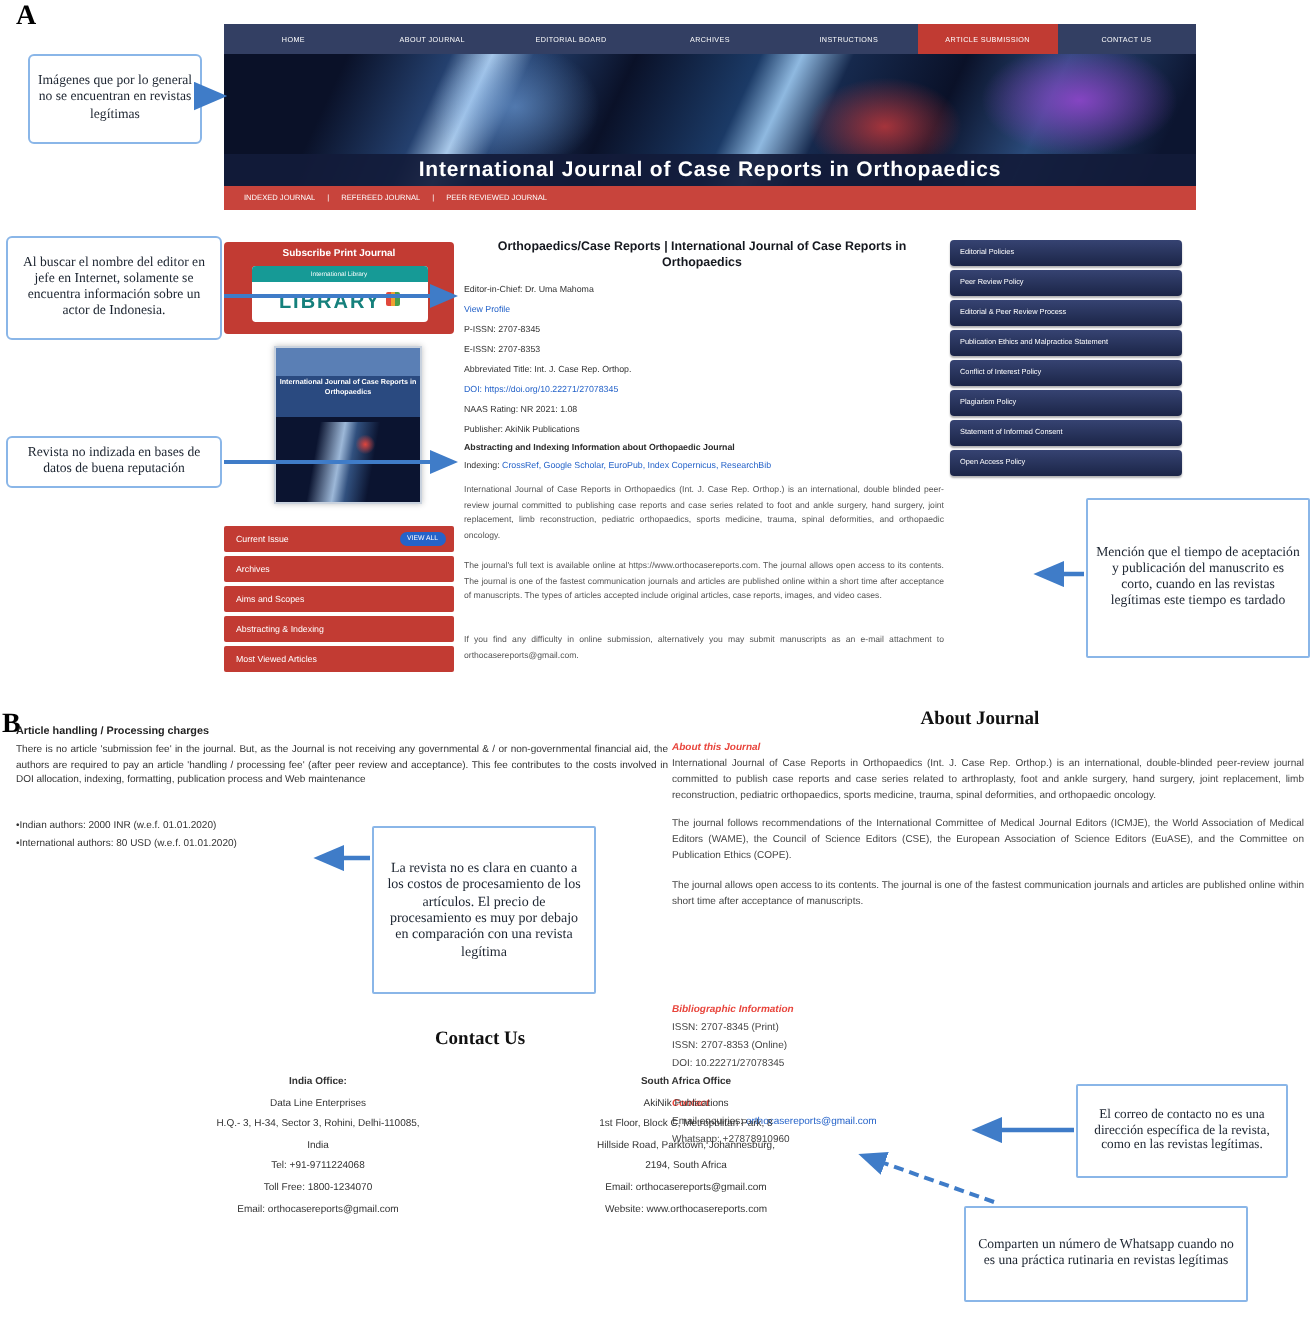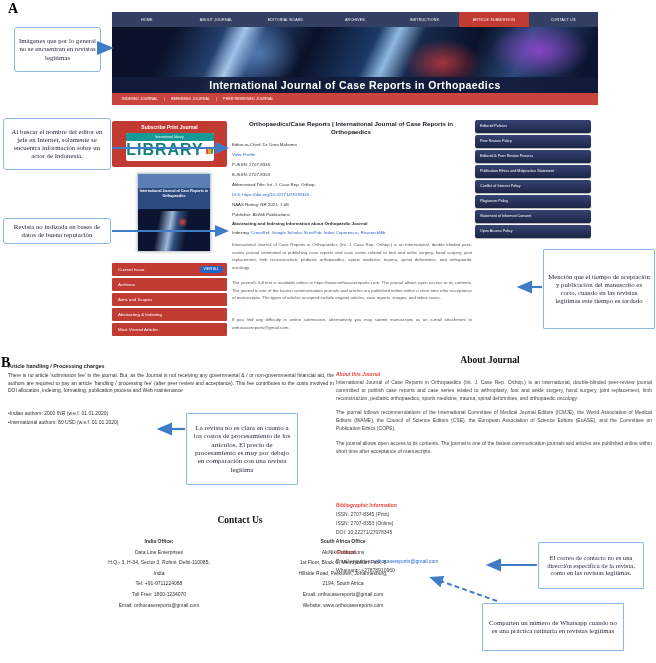--- a/index.html
+++ b/index.html
@@ -29,21 +29,21 @@
      justify-content:center;font-size:10.5px;font-weight:bold;letter-spacing:.4px;}
   .ribbon{position:absolute;left:112px;top:93px;width:486px;height:12px;background:#c8443c;
      display:flex;align-items:center;color:#fff;font-size:3.8px;gap:6px;padding-left:10px;
      box-sizing:border-box;}
   
   .red-box{position:absolute;background:#c23b33;border-radius:2px;box-sizing:border-box;}
   .sub-title{color:#fff;font-size:5px;font-weight:bold;text-align:center;padding-top:3px;}
   .lib-logo{margin:3px auto 0;width:88px;height:28px;background:#fff;border-radius:2px;
      overflow:hidden;text-align:center;}
   .lib-strip{height:8px;background:#169a96;color:#fff;font-size:3.2px;line-height:8px;}
-  .lib-word{font-size:16px;font-weight:bold;color:#15807c;letter-spacing:1px;line-height:18px;}
+  .lib-word{font-size:10px;font-weight:bold;color:#15807c;letter-spacing:1px;line-height:18px;}
   .lib-book{display:inline-block;width:7px;height:7px;vertical-align:middle;margin-left:2px;
      background:linear-gradient(90deg,#e0483c 33%,#f0a030 33% 66%,#4a9e4a 66%);border-radius:1px;}
   .cover{position:absolute;left:137px;top:173px;width:72px;height:77px;border:1px solid #c9d2de;
      background:linear-gradient(#5a7fb5 0 18%, #2a4a80 18% 45%, #0b1430 45%);
      box-shadow:0 0 3px rgba(0,0,0,.25);overflow:hidden;}
   .cover-title{color:#fff;font-size:3.6px;text-align:center;padding-top:15px;line-height:1.3;
      font-weight:bold;}
   .cover-xray{position:absolute;left:0;right:0;bottom:0;height:52%;
      background:radial-gradient(circle 7px at 62% 28%, rgba(235,70,60,.95), transparent 70%),
      linear-gradient(100deg,#0b1430 28%,#9db8d8 44%,#31507e 52%,#0b1430 66%);}
@@ -203,21 +203,21 @@
   <div class="contact-col" style="left:243px;top:536px;width:200px">
     <div class="ct">South Africa Office</div>
     <div>AkiNik Publications</div>
     <div>1st Floor, Block C, Metropolitan Park, 8</div>
     <div>Hillside Road, Parktown, Johannesburg,</div>
     <div>2194, South Africa</div>
     <div>Email: orthocasereports@gmail.com</div>
     <div>Website: www.orthocasereports.com</div>
   </div>
 
-  <div class="cl" style="left:186px;top:413px;width:112px;height:72px;font-size:7px;border-radius:1px">La revista no es clara en cuanto a los costos de procesamiento de los artículos. El precio de procesamiento es muy por debajo en comparación con una revista legítima</div>
+  <div class="cl" style="left:186px;top:413px;width:112px;height:84px;font-size:7px;border-radius:1px">La revista no es clara en cuanto a los costos de procesamiento de los artículos. El precio de procesamiento es muy por debajo en comparación con una revista legítima</div>
   <div class="cl" style="left:538px;top:542px;width:106px;height:47px;font-size:6.6px;border-radius:1px">El correo de contacto no es una dirección específica de la revista, como en las revistas legítimas.</div>
   <div class="cl" style="left:482px;top:603px;width:142px;height:48px;font-size:6.8px;border-radius:1px">Comparten un número de Whatsapp cuando no es una práctica rutinaria en revistas legítimas</div>
 
   <svg class="arrows" width="656" height="663">
     <defs>
       <marker id="ah" markerWidth="8" markerHeight="8" refX="5.5" refY="3" orient="auto">
         <path d="M0,0 L7,3 L0,6 Z" fill="#3f7cc8"></path>
       </marker>
     </defs>
     <line x1="101" y1="48" x2="110" y2="48" stroke="#3f7cc8" stroke-width="2.4" marker-end="url(#ah)"></line>

